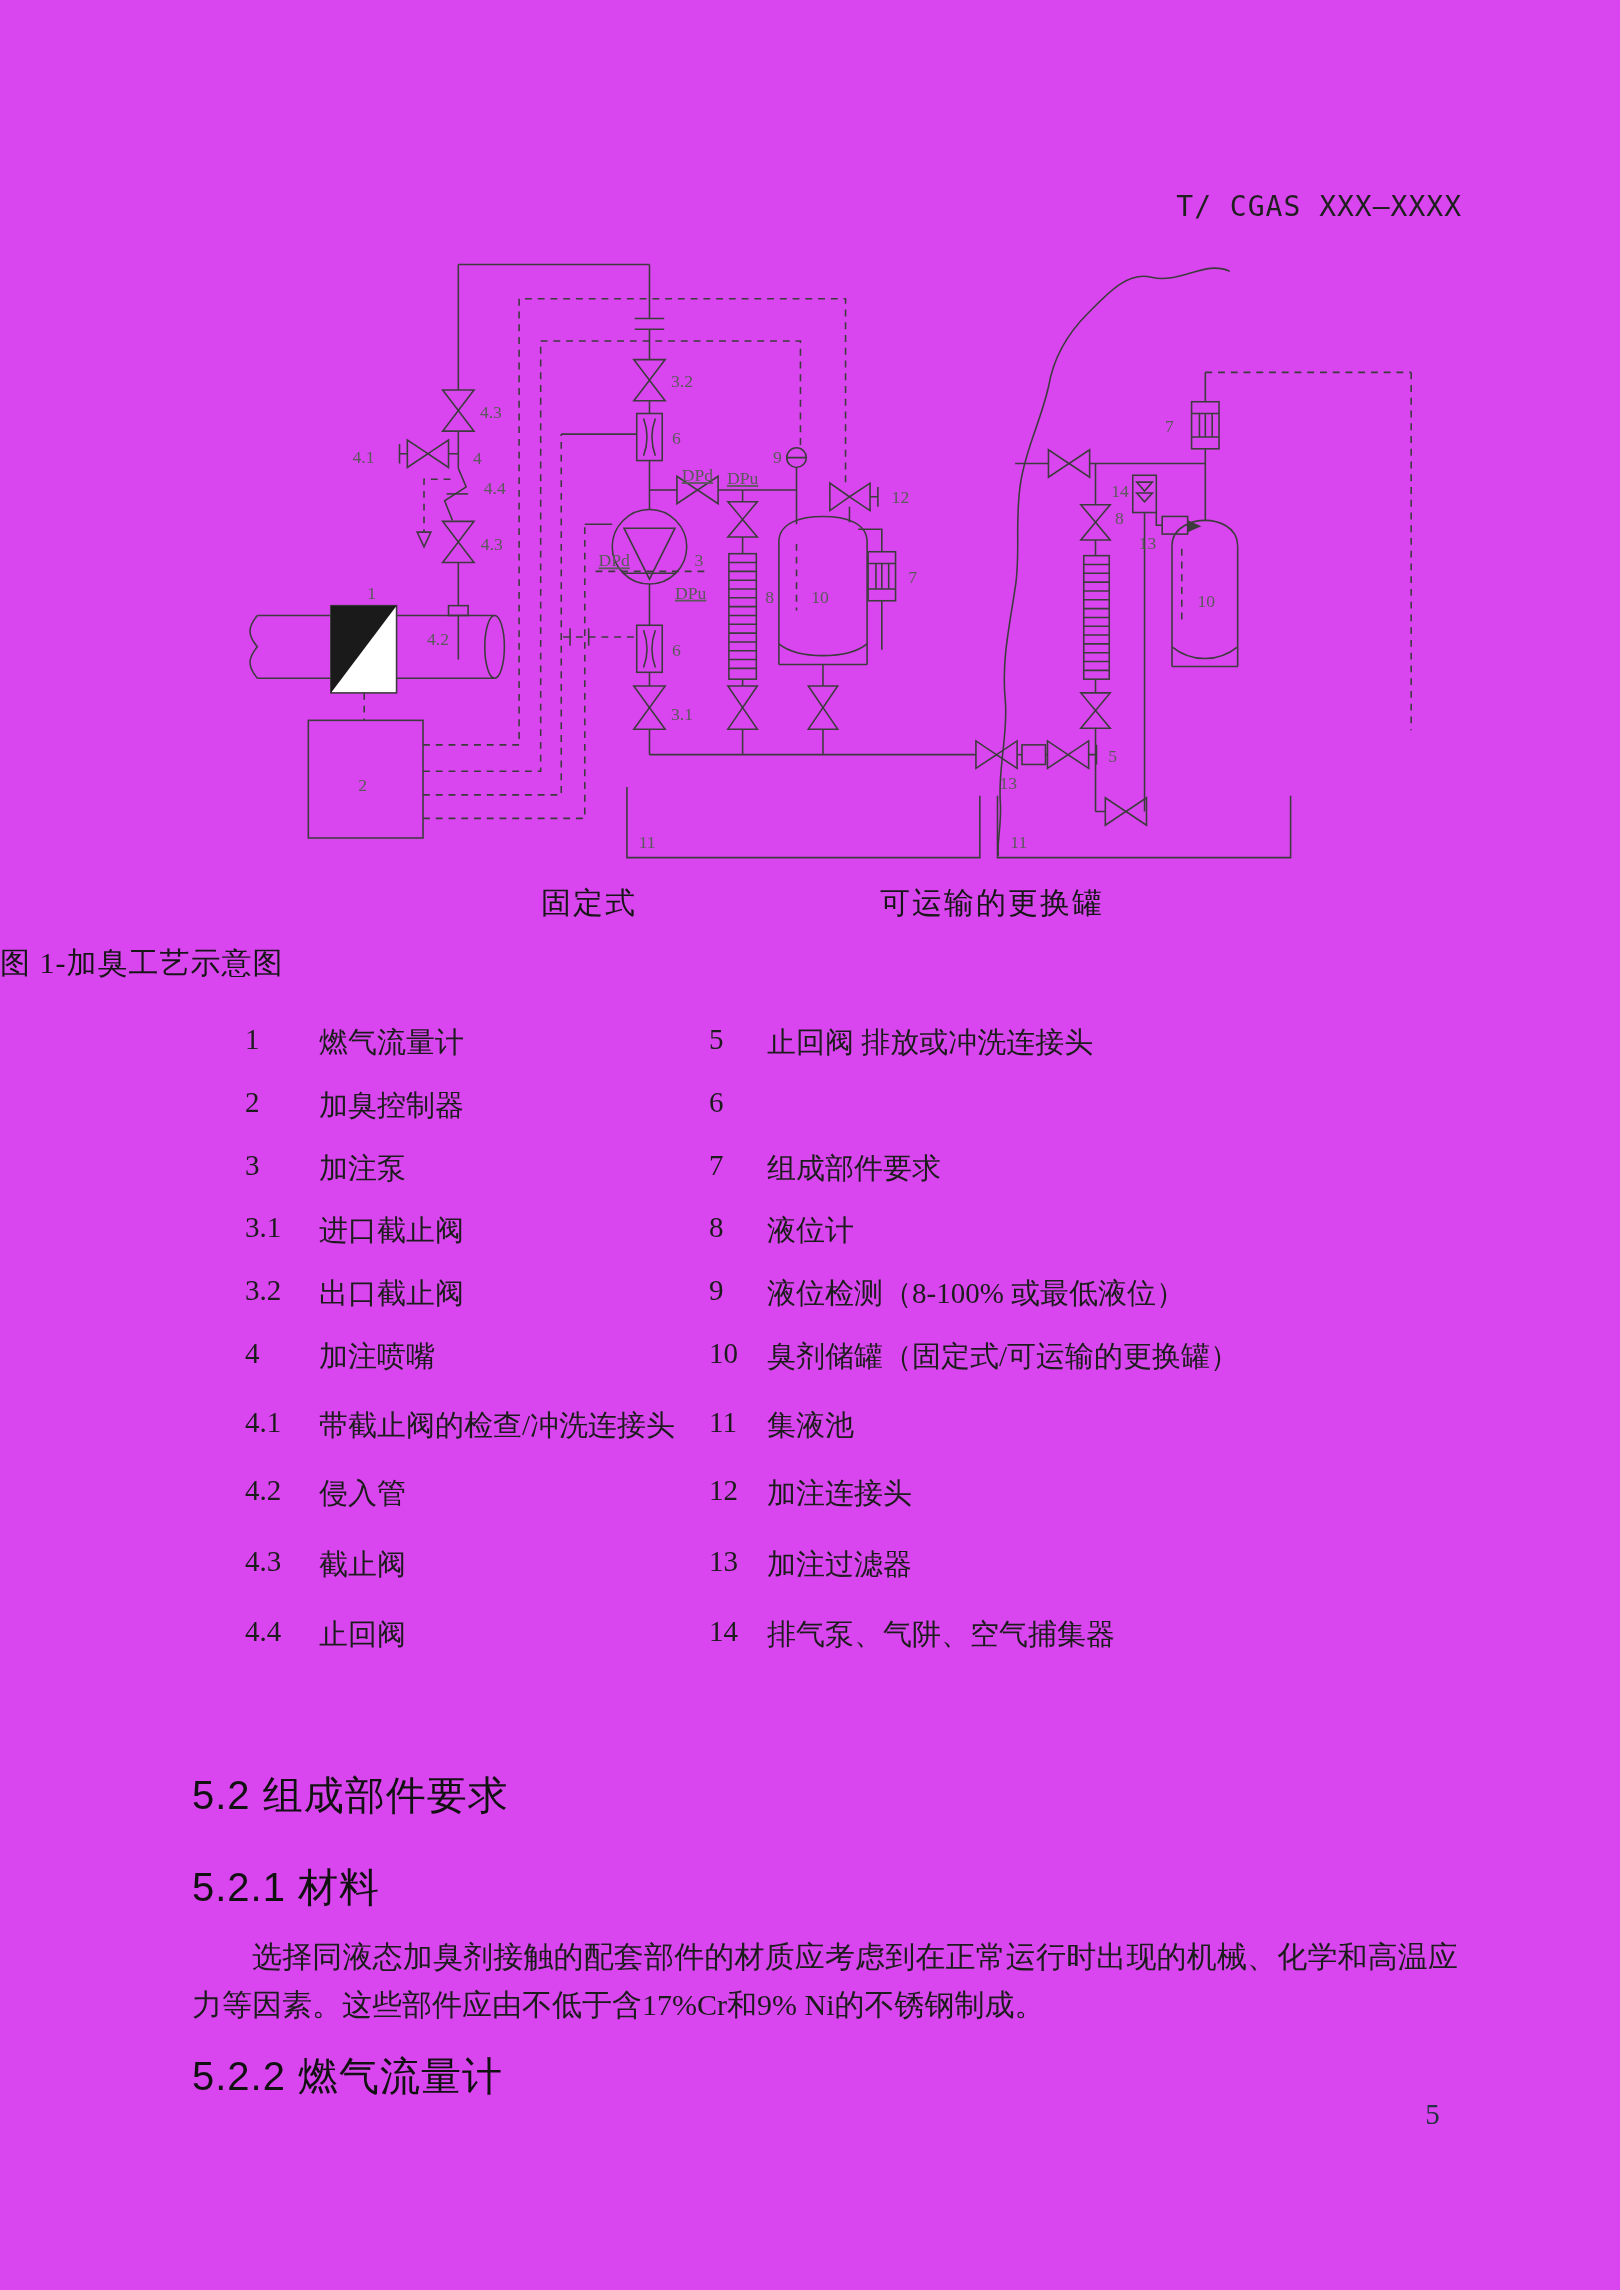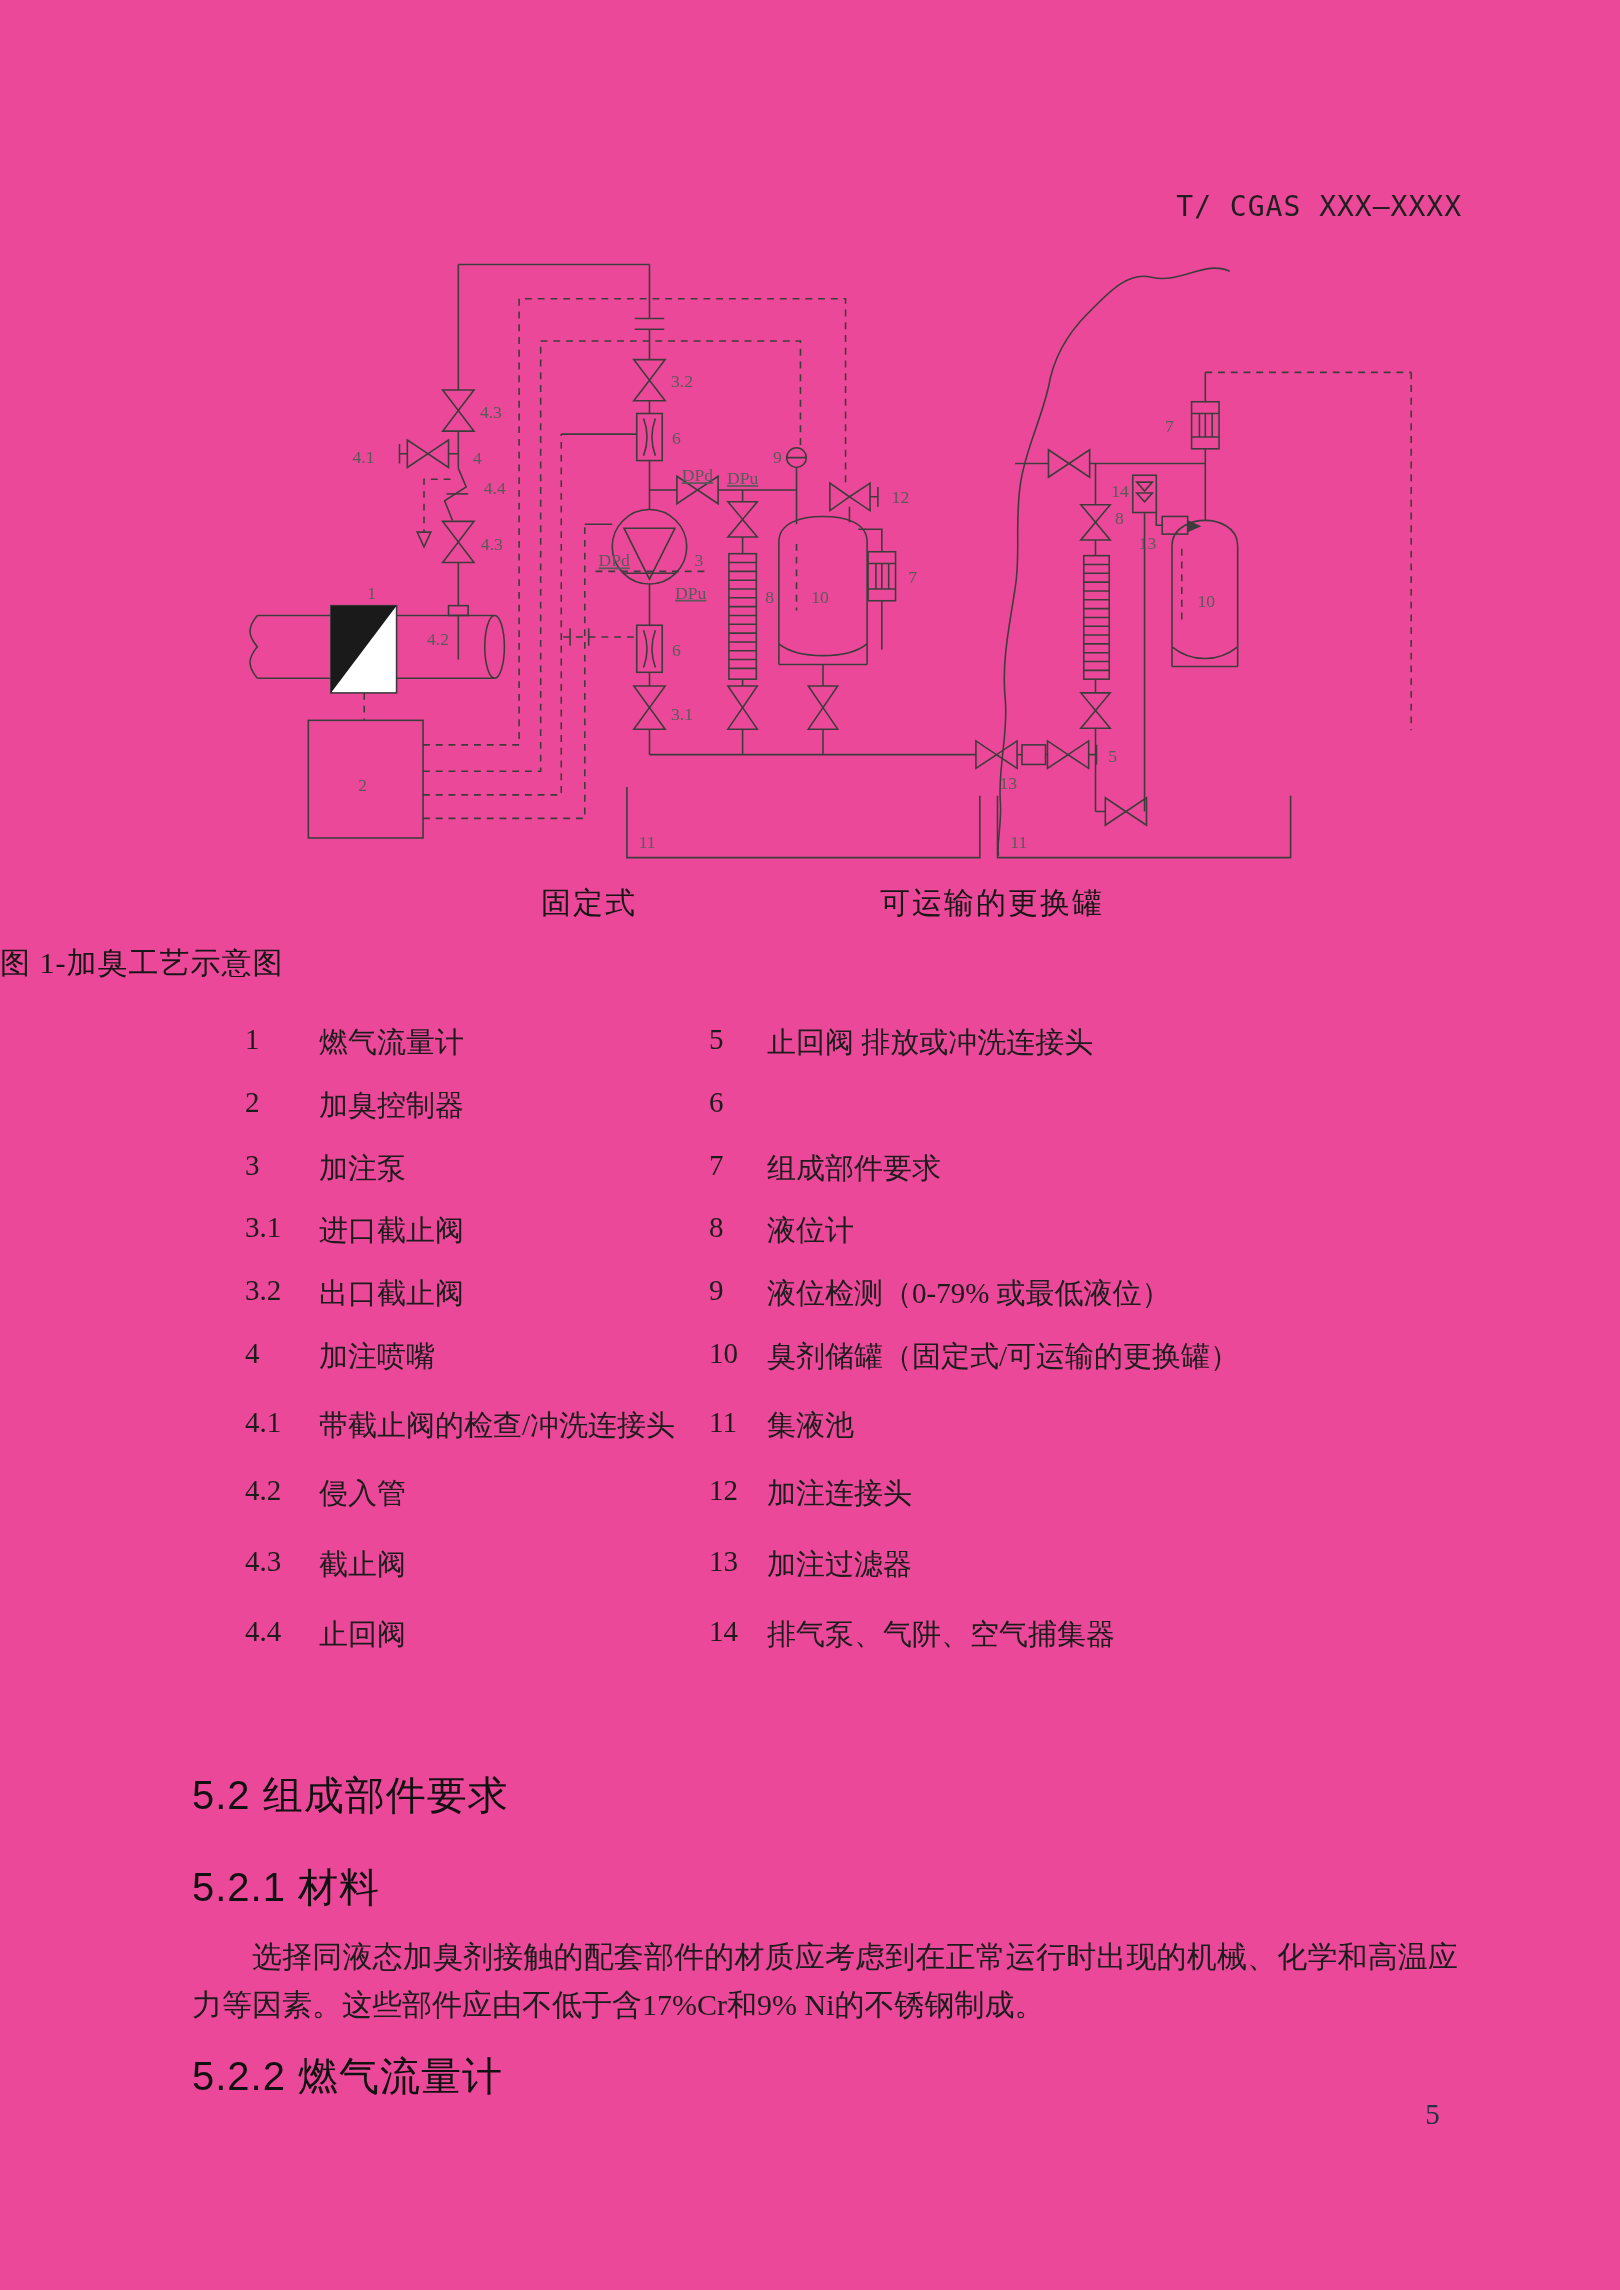--- a/index.html
+++ b/index.html
@@ -1,19 +1,19 @@
 <!DOCTYPE html>
 <html><head>
 <meta charset="utf-8">
 <style>
   html,body{margin:0;padding:0;background:#e8e8e8;}
   #page{
     position:relative;
     width:1620px;height:2291px;
-    background:#ec4899;
+    background:#d946ef;
     font-family:"Liberation Serif", serif;
     color:#1c1c1c;
     overflow:hidden;
   }
   .abs{position:absolute;}
   #doc-code{
     left:1117px;top:190px;width:345px;
     text-align:right;
     font-family:"DejaVu Sans Mono", monospace;
     font-size:28px;letter-spacing:1px;color:#1f1f1f;
@@ -311,21 +311,21 @@
   <div class="abs legend-row" style="top:1211px">
     <span class="l-no">3.1</span>
       <span class="l-text">进口截止阀</span>
       <span class="r-no">8</span>
       <span class="r-text">液位计</span>
   </div>
   <div class="abs legend-row" style="top:1274px">
     <span class="l-no">3.2</span>
       <span class="l-text">出口截止阀</span>
       <span class="r-no">9</span>
-      <span class="r-text">液位检测（0-79% 或最低液位）</span>
+      <span class="r-text">液位检测（8-100% 或最低液位）</span>
   </div>
   <div class="abs legend-row" style="top:1337px">
     <span class="l-no">4</span>
       <span class="l-text">加注喷嘴</span>
       <span class="r-no">10</span>
       <span class="r-text">臭剂储罐（固定式/可运输的更换罐）</span>
   </div>
   <div class="abs legend-row" style="top:1406px">
     <span class="l-no">4.1</span>
       <span class="l-text">带截止阀的检查/冲洗连接头</span>

